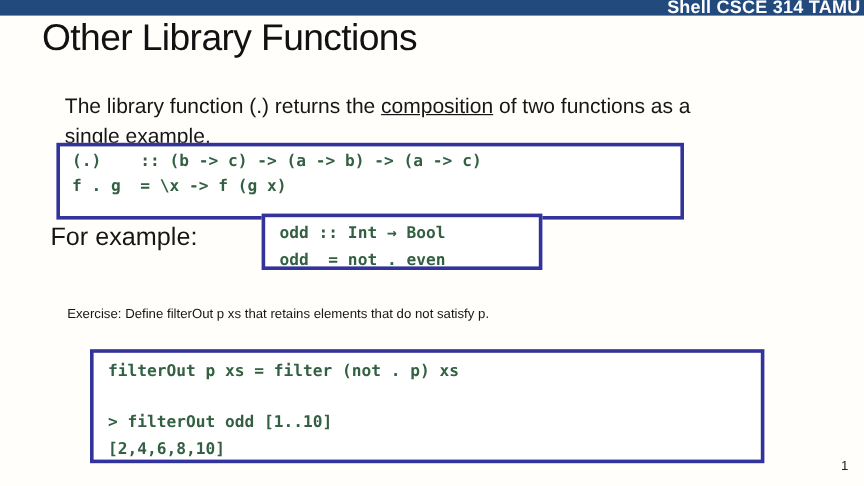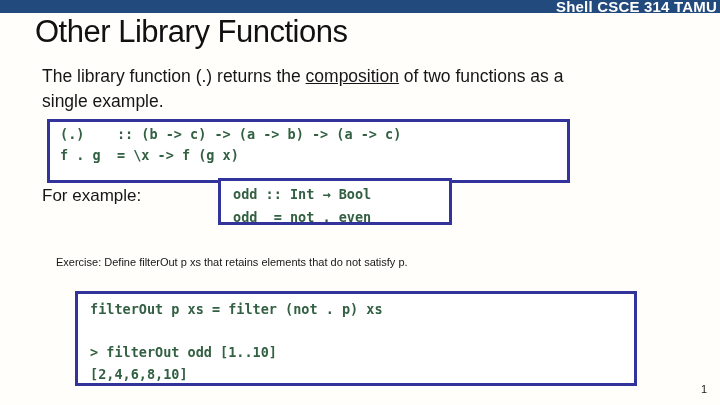--- a/index.html
+++ b/index.html
@@ -43,21 +43,21 @@
     font-size: 13.5px;
   }
   .box1 { left: 47px; top: 119px; width: 523px; height: 64px; padding: 2px 0 0 10px; }
   .box1 .cline { line-height: 21px; height: 21px; }
   .box2 { left: 218px; top: 178px; width: 234px; height: 47px; padding: 4px 0 0 12px; }
   .box2 .cline { line-height: 19px; height: 19px; margin-bottom: 4px; }
   .box3 { left: 75px; top: 291px; width: 562px; height: 95px; padding: 5px 0 0 12px; }
   .box3 .cline { line-height: 21.5px; height: 21.5px; }
   .for-example {
     position: absolute; left: 42px; top: 186px;
-    color: #161616; font-size: 17px;
+    color: #161616; font-size: 21px;
   }
   .exercise {
     position: absolute; left: 56px; top: 256px;
     color: #161616; font-size: 11px;
     white-space: nowrap;
   }
   .page-number {
     position: absolute; right: 13px; top: 383px;
     color: #222222; font-size: 11px;
   }
@@ -66,21 +66,21 @@
 <body>
 
 <div class="slide">
 
   <div class="topbar">
     <span class="topbar-label">Shell CSCE 314 TAMU</span>
   </div>
 
   <h1 class="slide-title" style="margin:0;">Other Library Functions</h1>
 
-  <p class="intro" style="margin:0;">
+  <p class="intro" style="margin:12px;">
     <span>The library function (.) returns the </span><span class="ul">composition</span><span> of two functions as a</span><br>
     <span>single example.</span>
   </p>
 
   <div class="codebox box1">
     <div class="cline">(.)    :: (b -&gt; c) -&gt; (a -&gt; b) -&gt; (a -&gt; c)</div>
     <div class="cline">f . g  = \x -&gt; f (g x)</div>
   </div>
 
   <div class="for-example">For example:</div>

